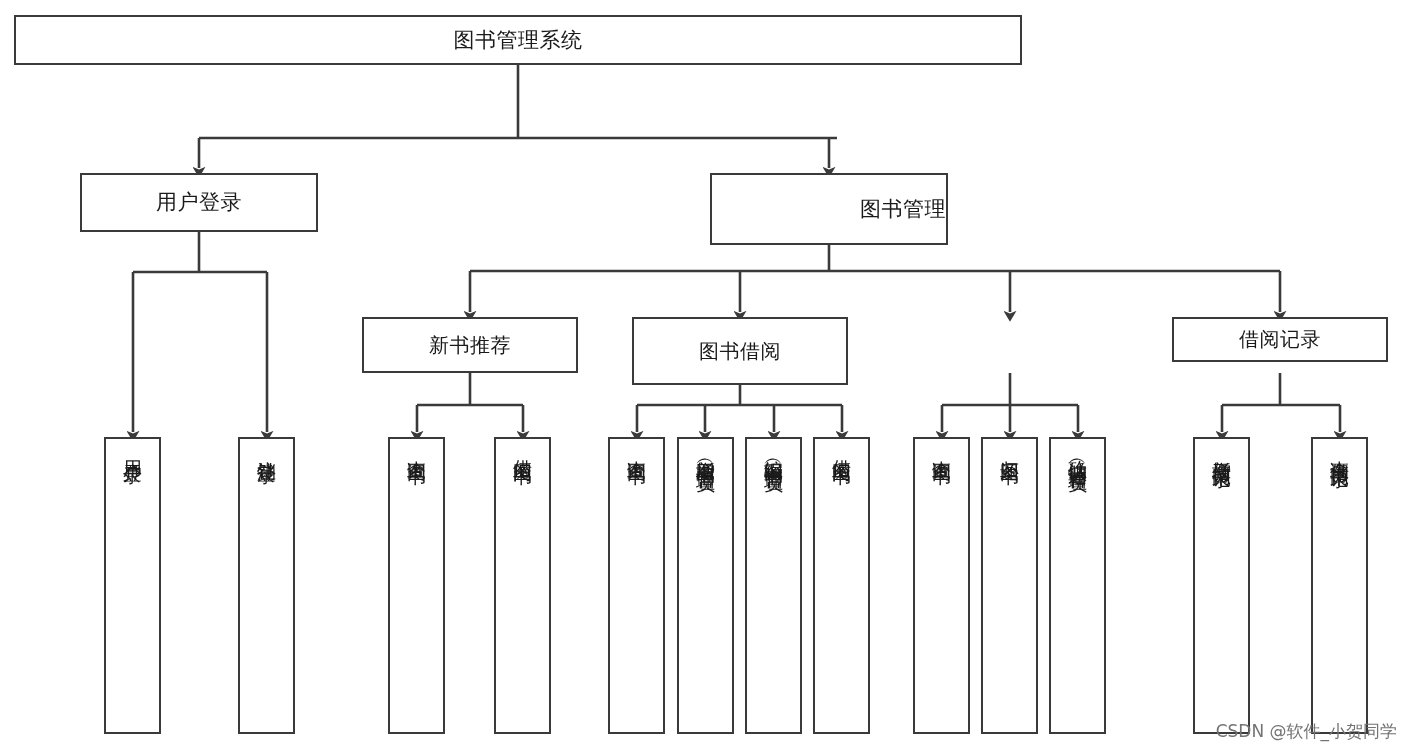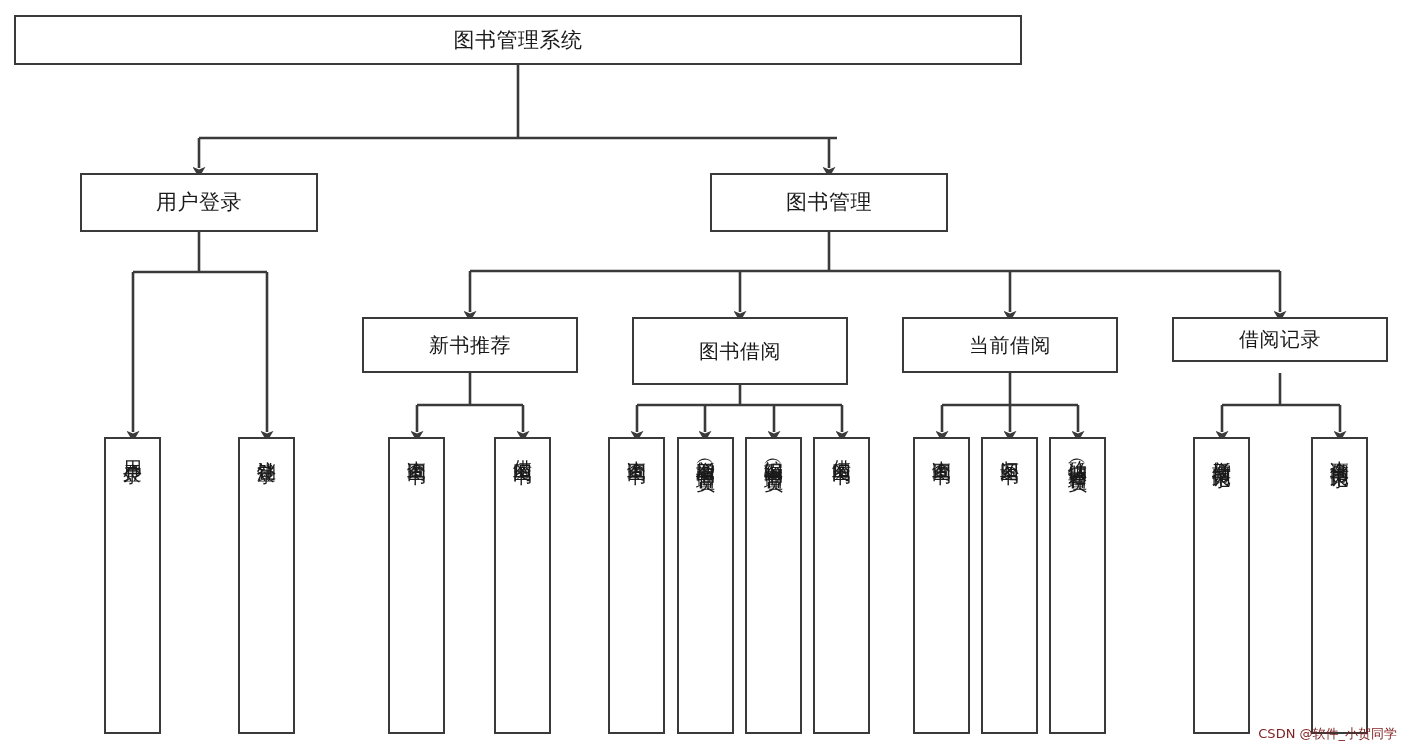--- a/index.html
+++ b/index.html
@@ -57,22 +57,22 @@
     letter-spacing: 2px;
     line-height: 1.05;
     text-align: center;
     max-height: 284px;
   }
 
   #watermark {
     position: absolute;
     right: 8px;
     bottom: 4px;
-    font-size: 13px;
-    color: #7f1d1d;
+    font-size: 17px;
+    color: #737373;
     white-space: nowrap;
     z-index: 3;
     font-family: "DejaVu Sans", "Liberation Sans", sans-serif;
   }
 </style>
 </head>
 <body>
 
 <div id="canvas">
 
@@ -127,32 +127,29 @@
     </g>
   </svg>
 
   <div class="node root" style="left:14px; top:15px; width:1008px; height:50px;">
     <span class="node-label">图书管理系统</span>
   </div>
 
   <div class="node lvl2" style="left:80px; top:173px; width:238px; height:59px;">
     <span class="node-label">用户登录</span>
   </div>
-  <div class="node lvl2" style="left:710px; top:173px; width:238px; height:59px;">
+  <div class="node lvl2" style="left:710px; top:173px; width:238px; height:72px;justify-content:flex-end;">
     <span class="node-label">图书管理</span>
   </div>
 
   <div class="node lvl3" style="left:362px; top:317px; width:216px; height:56px;">
     <span class="node-label">新书推荐</span>
   </div>
   <div class="node lvl3" style="left:632px; top:317px; width:216px; height:68px;">
     <span class="node-label">图书借阅</span>
-  </div>
-  <div class="node lvl3" style="left:902px; top:317px; width:216px; height:56px;">
-    <span class="node-label">当前借阅</span>
   </div>
   <div class="node lvl3" style="left:1172px; top:317px; width:216px; height:45px;">
     <span class="node-label">借阅记录</span>
   </div>
 
   <div class="node leaf" style="left:104px; top:437px; width:57px; height:297px;">
     <span class="node-label">用户登录</span>
   </div>
   <div class="node leaf" style="left:238px; top:437px; width:57px; height:297px;">
     <span class="node-label">注销登录</span>

